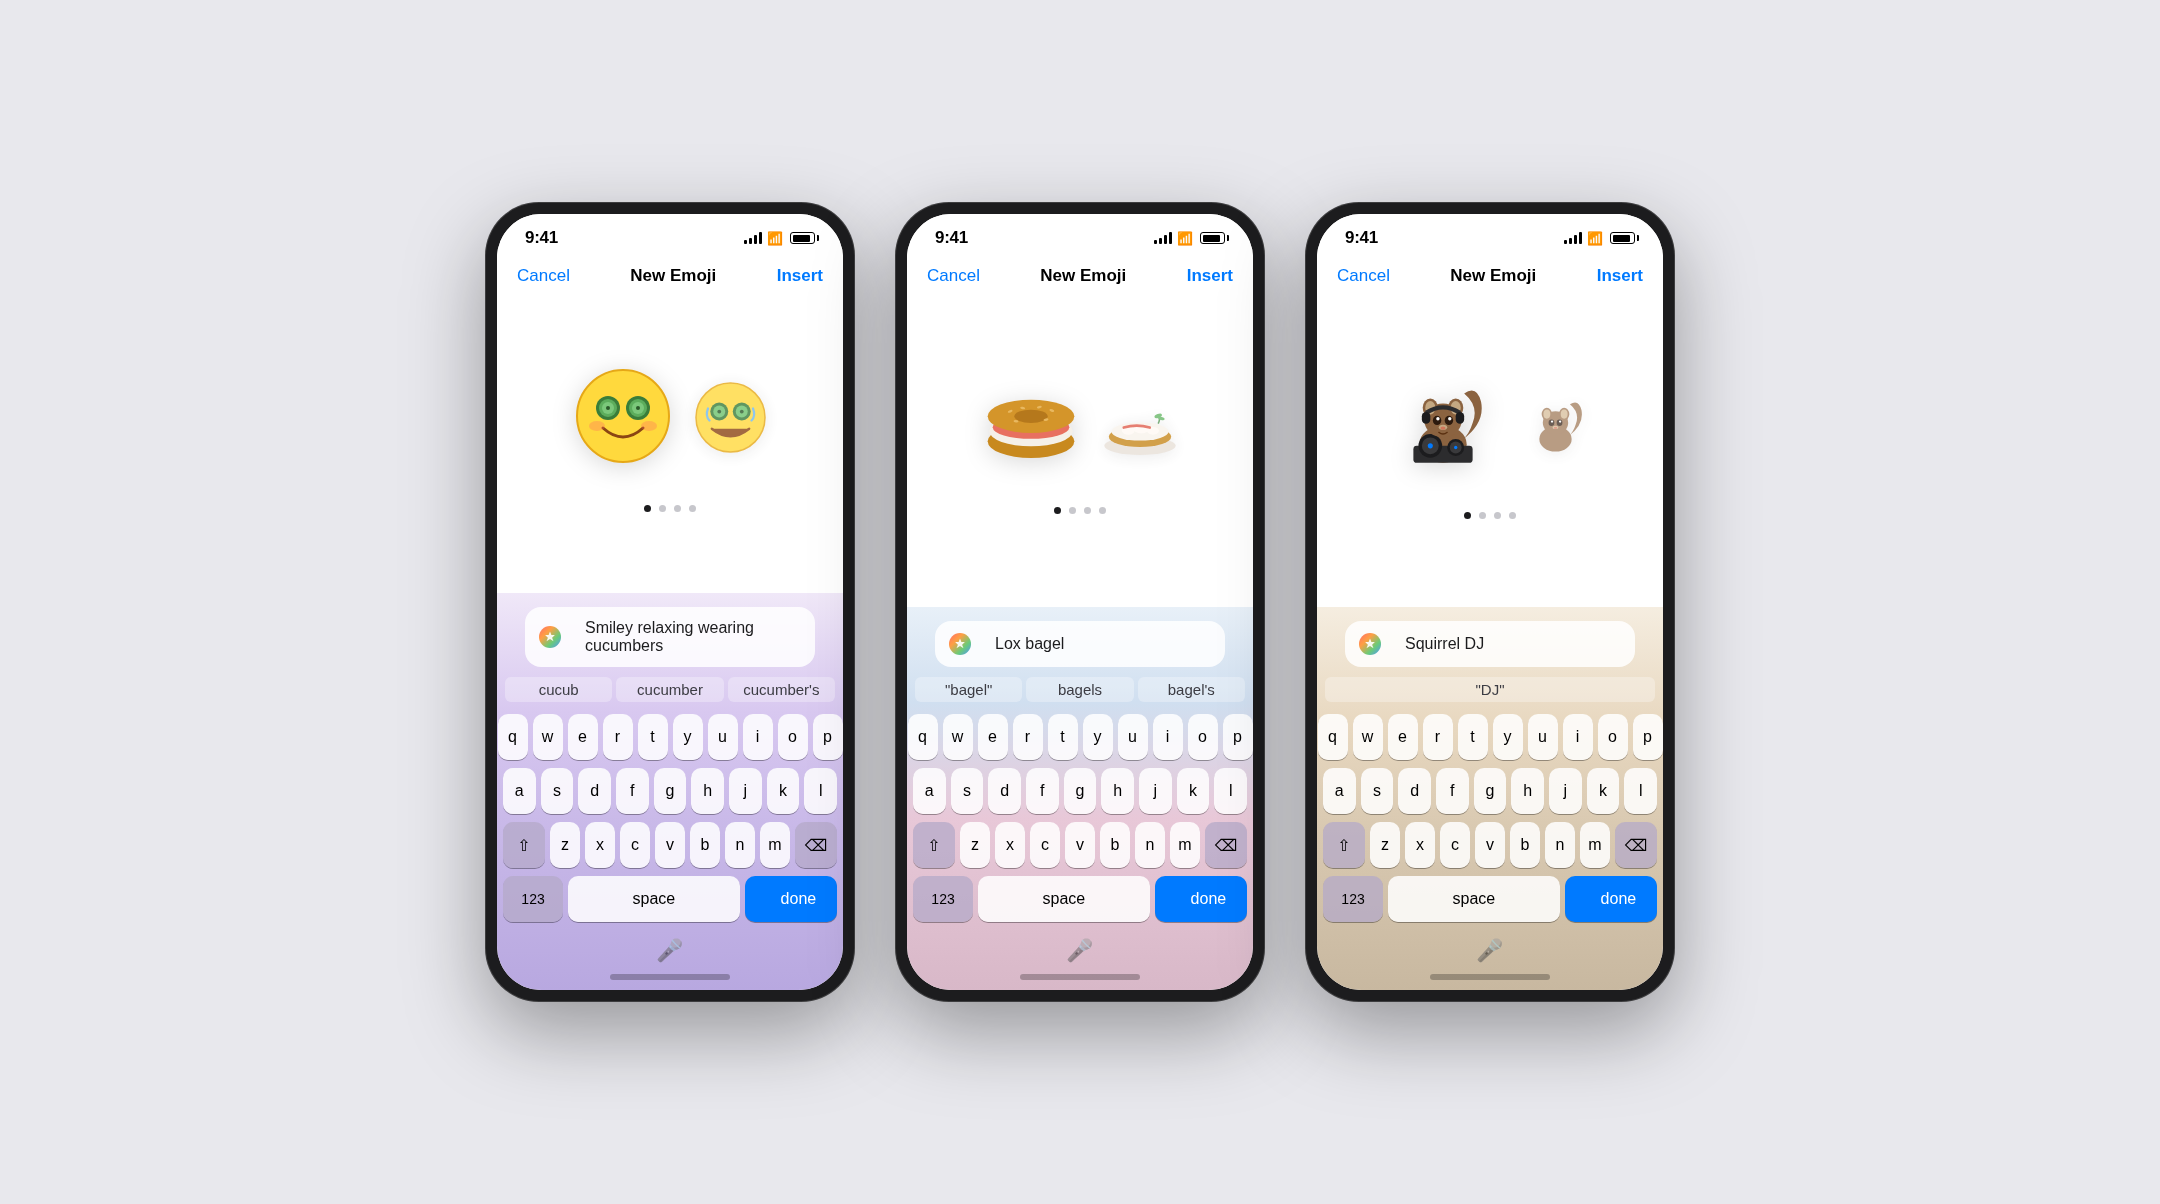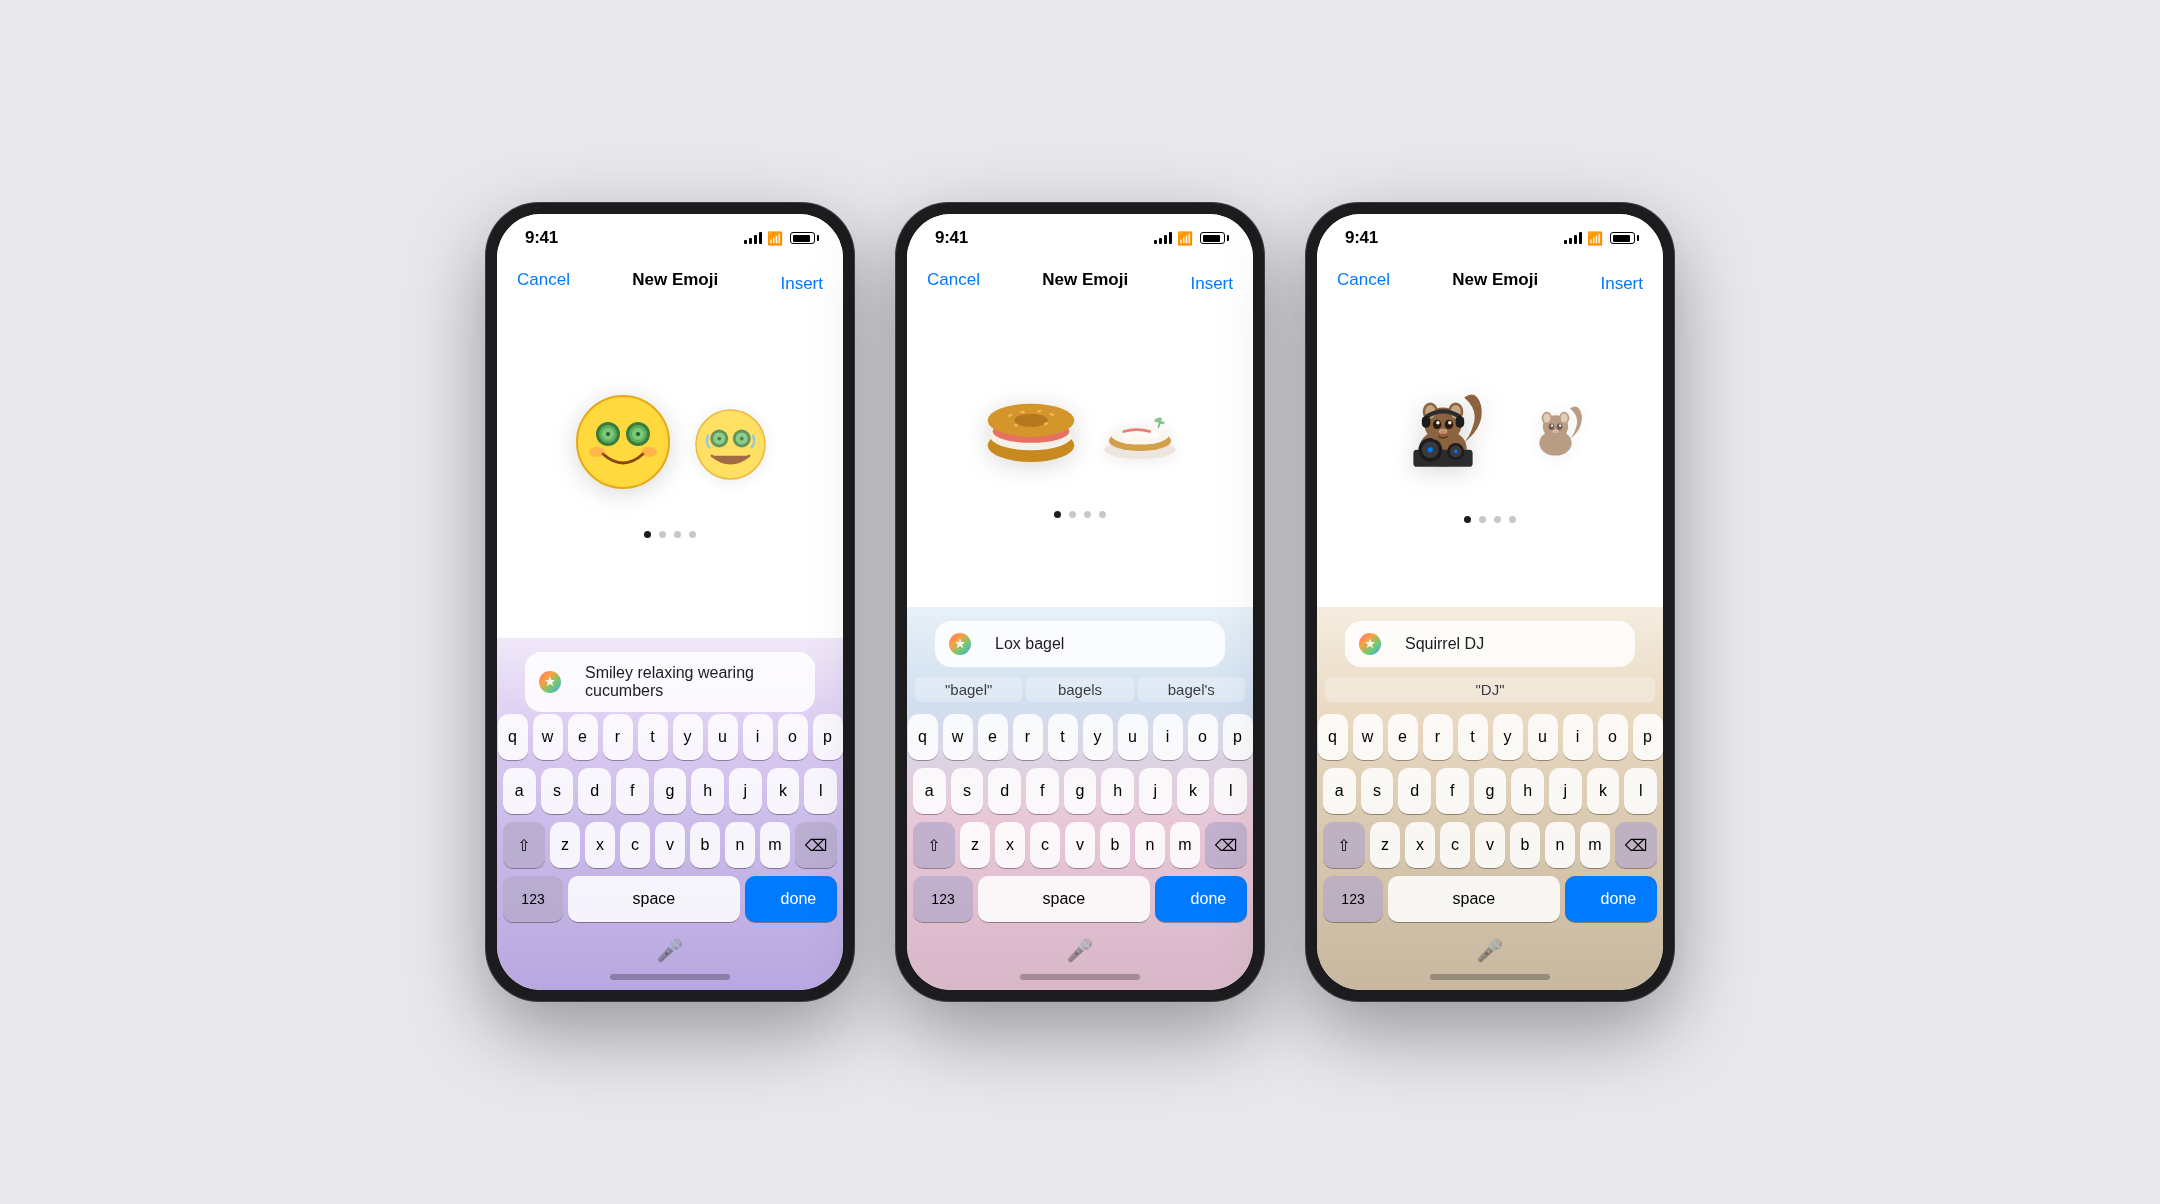--- a/index.html
+++ b/index.html
@@ -110,22 +110,21 @@
     }
     .header-btn {
       font-size: 17px;
       color: #007aff;
       background: none;
       border: none;
       cursor: pointer;
       font-family: inherit;
     }
     .header-btn.bold {
-      font-weight: 400;
-      margin-top: 8px;
+      font-weight: 700;
     }
     .header-title {
       font-size: 17px;
       font-weight: 700;
       color: #000;
     }
     
     .emoji-area {
       flex: 1;
       display: flex;
@@ -365,20 +364,25 @@
           <div class="search-bar">
             <div class="search-icon-wrap">
               <svg width="14" height="14" viewBox="0 0 20 20">
                 <path d="M10 2 L12 7 L17 7 L13 11 L15 16 L10 13 L5 16 L7 11 L3 7 L8 7 Z" fill="white" opacity="0.9"></path>
               </svg>
             </div>
             <span class="search-text">Smiley relaxing wearing cucumbers</span>
           </div>
         </div>
 
+        <div class="suggestions">
+          <span class="suggestion">cucub</span>
+          <span class="suggestion">cucumber</span>
+          <span class="suggestion">cucumber's</span>
+        </div>
 
         <div class="keyboard-rows">
           <div class="key-row">
             <div class="key">q</div>
             <div class="key">w</div>
             <div class="key">e</div>
             <div class="key">r</div>
             <div class="key">t</div>
             <div class="key">y</div>
             <div class="key">u</div>

